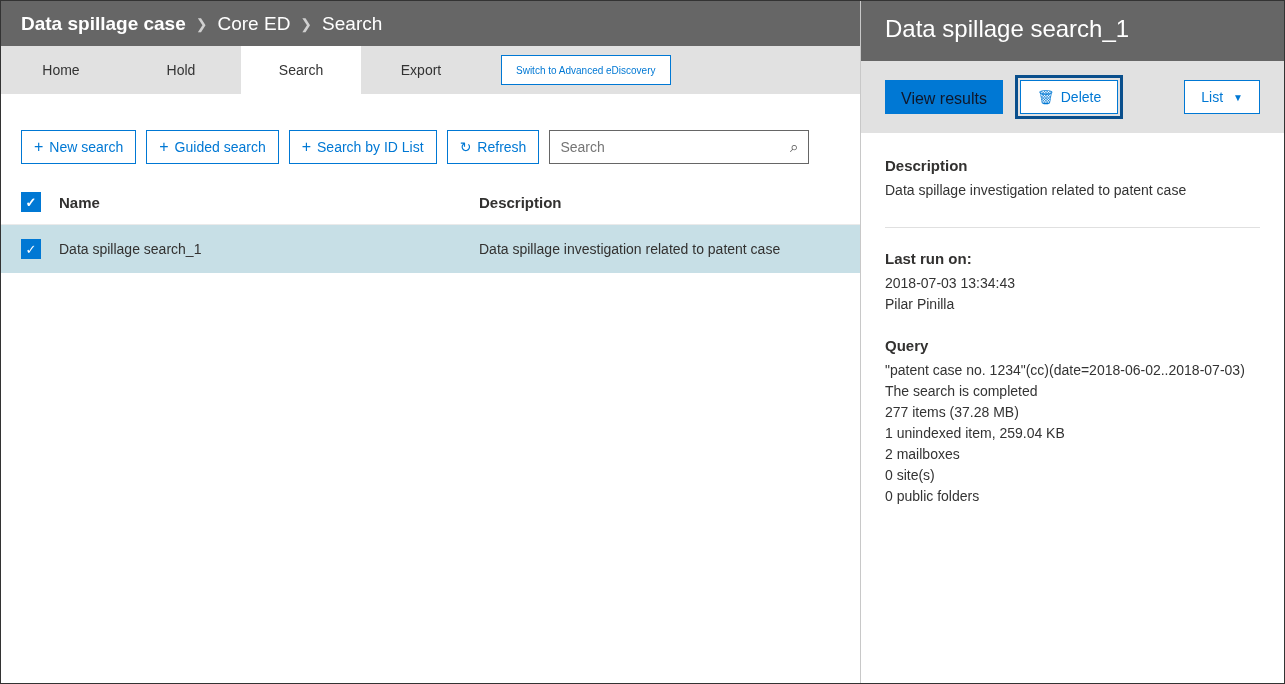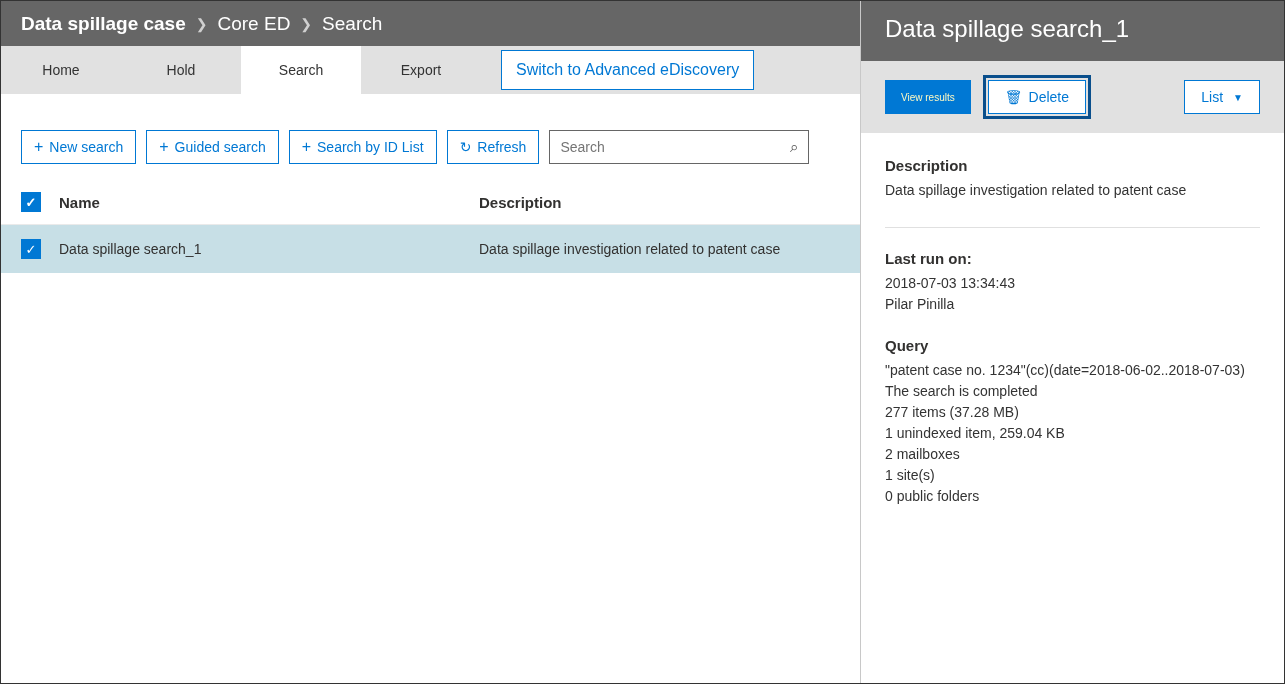--- a/index.html
+++ b/index.html
@@ -50,27 +50,27 @@
     height: 48px;
     line-height: 48px;
     color: #333;
     cursor: pointer;
   }
   .tab.active { background: #fff; }
   .advanced-btn {
     margin-left: 20px;
     display: inline-flex;
     align-items: center;
-    height: 40px;
+    height: 30px;
     padding: 12px 14px;
     border: 1px solid #0078d4;
     color: #0078d4;
     background: #fff;
     cursor: pointer;
-    font-size: 16px;
+    font-size: 10px;
   }
 
   
   .toolbar {
     padding: 36px 20px 16px 20px;
     display: flex;
     gap: 10px;
     align-items: center;
   }
   .tool-btn {
@@ -141,26 +141,26 @@
   }
   .detail-actions {
     background: #e1e1e1;
     padding: 14px 24px;
     display: flex;
     gap: 12px;
     align-items: center;
   }
   .btn-primary {
     background: #0078d4;
-    color: #fef9c3;
+    color: #0f172a;
     border: none;
     height: 34px;
     padding: 10px 16px;
     cursor: pointer;
-    font-size: 10px;
+    font-size: 16px;
   }
   .btn-outline {
     background: #fff;
     color: #0078d4;
     border: 1px solid #0078d4;
     height: 34px;
     padding: 0 16px;
     cursor: pointer;
     font-size: 14px;
     display: inline-flex;
@@ -281,18 +281,18 @@
       <div class="val">Pilar Pinilla</div>
 
       <h4>Query</h4>
       <div class="val">"patent case no. 1234"(cc)(date=2018-06-02..2018-07-03)</div>
 
       <div class="status-lines">
         <span class="val">The search is completed</span>
         <span class="val">277 items (37.28 MB)</span>
         <span class="val">1 unindexed item, 259.04 KB</span>
         <span class="val">2 mailboxes</span>
-        <span class="val">1 site(s)</span>
+        <span class="val">0 site(s)</span>
         <span class="val">0 public folders</span>
       </div>
     </div>
   </div>
 </div>
 
 </body></html>

